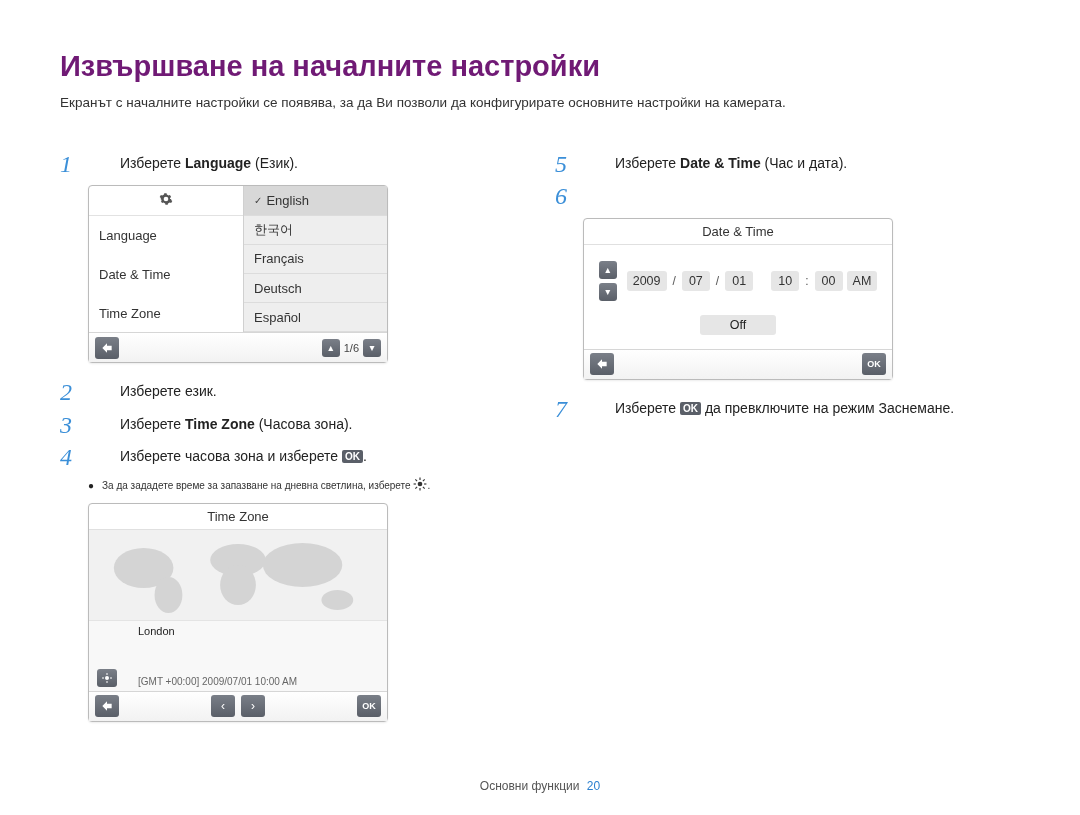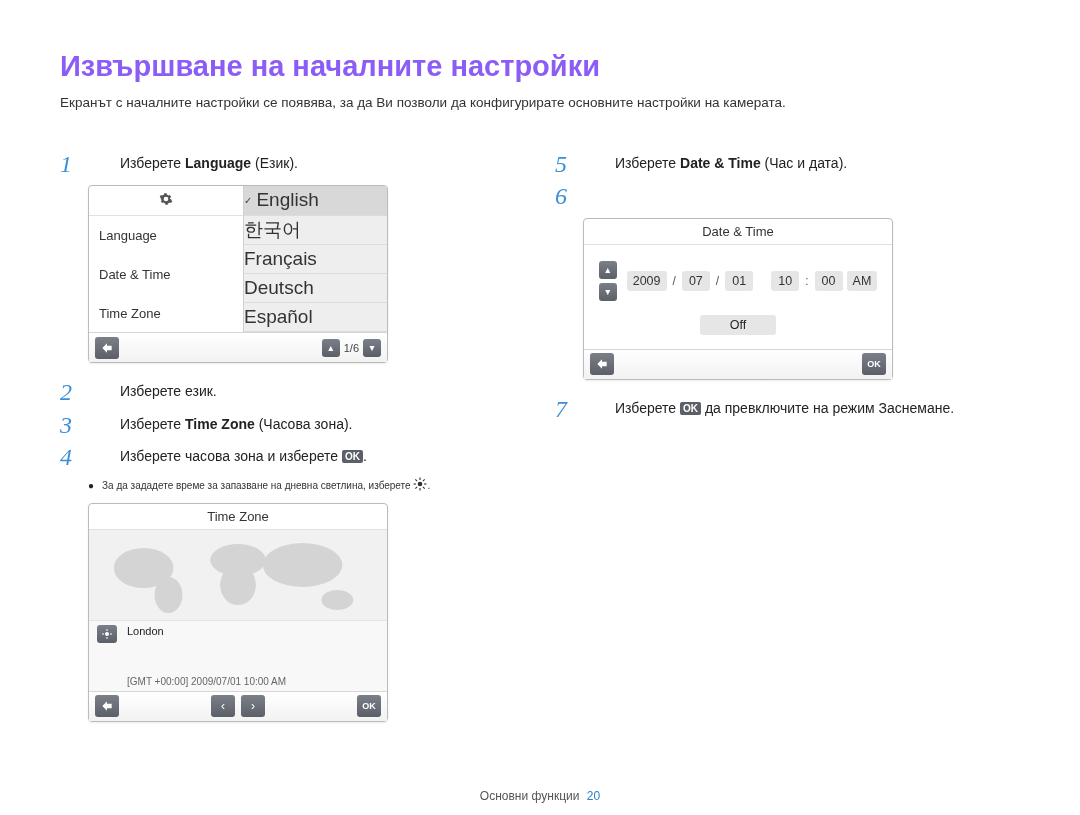--- a/index.html
+++ b/index.html
@@ -7,21 +7,21 @@
     font-family: Arial, Helvetica, sans-serif;
     background: #fff;
     width: 1080px;
     height: 815px;
     padding: 50px 60px 20px 60px;
     color: #222;
     font-size: 14px;
     position: relative;
   }
   h1 {
-    color: #8b5cf6;
+    color: #701a75;
     font-weight: bold;
     font-size: 29px;
     margin-bottom: 12px;
   }
   .intro {
     font-size: 13.5px;
     margin-bottom: 41px;
     color: #333;
   }
   .columns {
@@ -118,22 +118,22 @@
   .lang-right {
     flex: 1;
     display: flex;
     flex-direction: column;
     background: #eeeeee;
   }
   .lang-right-item {
     flex: 1;
     display: flex;
     align-items: center;
-    padding-left: 0;
-    font-size: 19px;
+    padding-left: 10px;
+    font-size: 13px;
     color: #333;
     border-bottom: 1px solid #dcdcdc;
   }
   .lang-right-item.selected {
     background: #d8d8d8;
   }
   .lang-right-item.selected::before {
     content: "✓";
     font-size: 10px;
     margin-right: 4px;
@@ -186,22 +186,22 @@
     color:#333;
   }
   .tz-map {
     height: 90px;
     background: #f3f3f3;
     position: relative;
     overflow:hidden;
   }
   .tz-info {
     display:flex;
-    align-items:flex-start;
-    gap:10px;
+    align-items:flex-end;
+    gap:21px;
     padding: 4px 8px;
     font-size: 11px;
     background:#f8f8f8;
     border-top:1px solid #e4e4e4;
   }
   .tz-info .sun-box {
     width:20px;height:18px;
     background: linear-gradient(#7a7f88,#5a5f68);
     border-radius:3px;
     display:flex;align-items:center;justify-content:center;
@@ -235,21 +235,21 @@
   .dt-off {
     margin-top:8px;
     background:#e6e6e6;
     border-radius:3px;
     padding:3px 30px;
     font-size:12.5px;
     text-align:right;
   }
   .page-footer {
     position:absolute;
-    bottom:12px;
+    bottom:22px;
     left:0;right:0;
     text-align:center;
     font-size:12px;
     color:#555;
   }
   .page-footer .pn { color:#2a7fcf; margin-left:4px; }
 </style>
 </head>
 <body>
 

